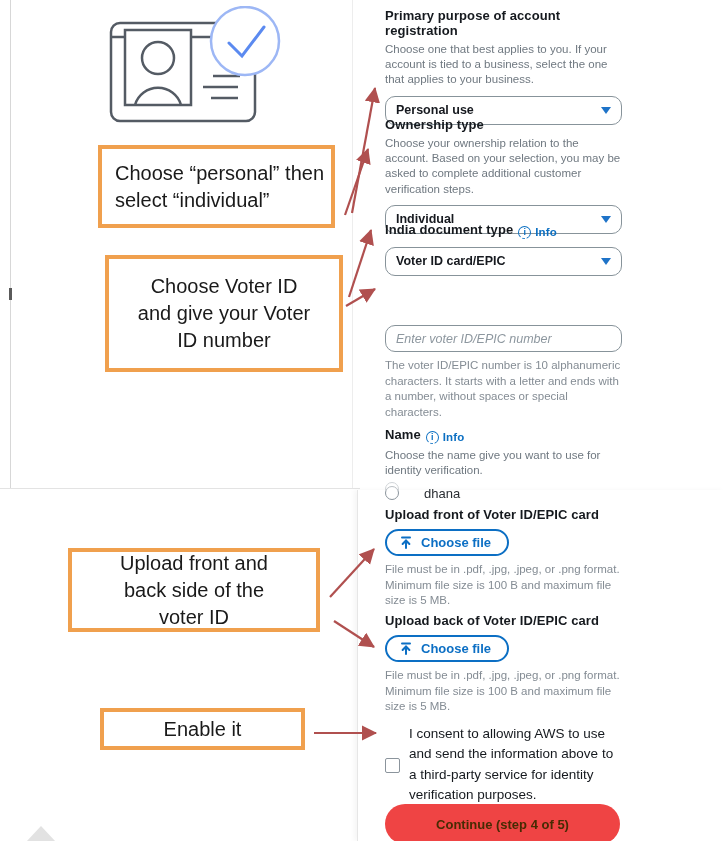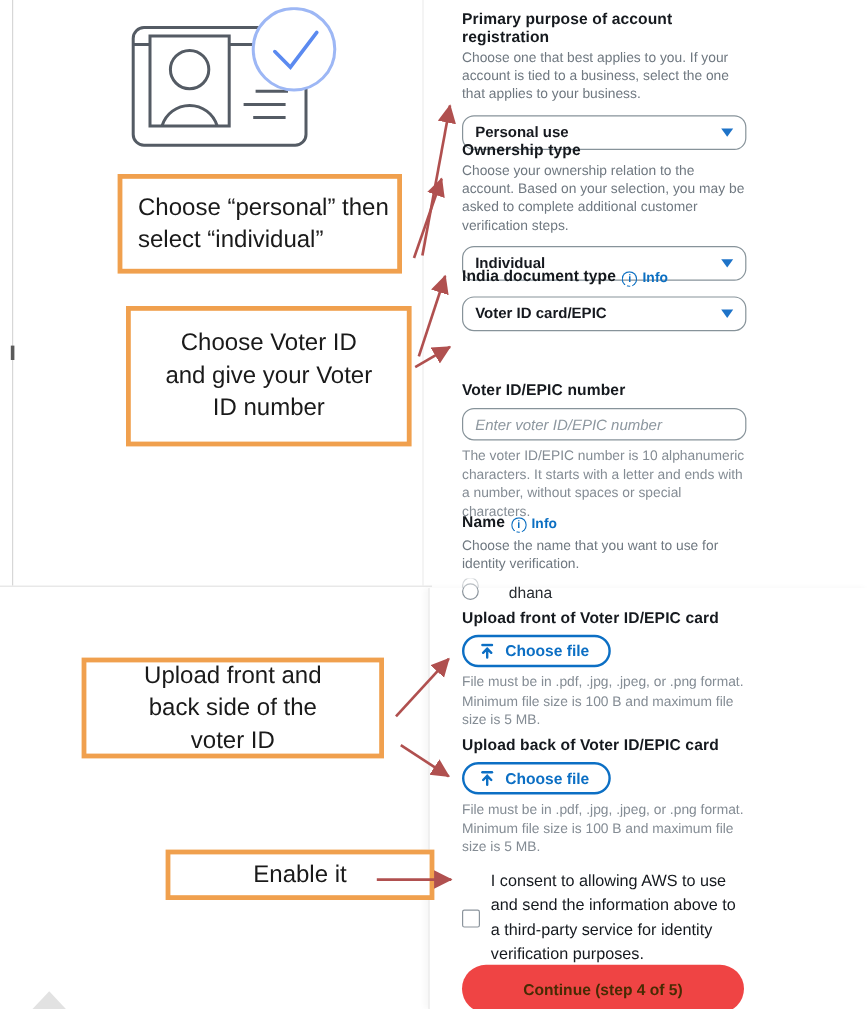--- a/index.html
+++ b/index.html
@@ -21,21 +21,21 @@
   .illus{position:absolute;left:106px;top:6px;}
 
   
   .callout{position:absolute;border:4px solid #f0a04e;background:#ffffff;display:flex;
         align-items:center;color:#1a1a1a;font-size:20px;line-height:1.35;box-sizing:border-box;}
   .callout.center{justify-content:center;text-align:center;}
   .callout.left{justify-content:flex-start;text-align:left;padding-left:13px;padding-right:6px;}
   .c1{left:98px;top:145px;width:237px;height:83px;}
   .c2{left:105px;top:255px;width:238px;height:117px;}
   .c3{left:68px;top:548px;width:252px;height:84px;}
-  .c4{left:100px;top:708px;width:224px;height:42px;margin-left:38px;}
+  .c4{left:100px;top:708px;width:205px;height:42px;}
 
   
   .arrows{position:absolute;left:0;top:0;width:723px;height:841px;pointer-events:none;}
 
   
   .sec{position:absolute;left:385px;width:237px;box-sizing:border-box;}
   .f-label{font-size:13px;font-weight:bold;color:#15191e;letter-spacing:0.1px;}
   .f-desc{font-size:11.5px;color:#6f7880;line-height:1.32;margin-top:4px;}
   .f-help{font-size:11.5px;color:#848c94;line-height:1.35;margin-top:6px;}
   .select{margin-top:8px;height:27px;border:1px solid #87939a;border-radius:10px;background:#fff;
@@ -148,33 +148,32 @@
           <span class="info-link">Info</span>
         </span>
     </div>
     <div class="select">
       <span>Voter ID card/EPIC</span>
       <span class="caret"></span>
     </div>
   </div>
 
   <div class="sec" style="top:317px;">
-    <div class="f-label">Voter ID/EPIC number</div>
     <input class="text-input" type="text" placeholder="Enter voter ID/EPIC number" style="">
     <div class="f-help">The voter ID/EPIC number is 10 alphanumeric characters. It starts with a letter and ends with a number, without spaces or special characters.</div>
   </div>
 
   <div class="sec" style="top:427px;">
     <div class="f-label">
       <span>Name</span><span class="info-wrap">
           <span class="info-icon">i</span>
           <span class="info-link">Info</span>
         </span>
     </div>
-    <div class="f-desc">Choose the name that you want to use for identity verification.</div>
+    <div class="f-desc">Choose the name give you want to use for identity verification.</div>
     <div class="radio-row">
       <span class="radio"></span>
       <span class="radio-text">dhana</span>
     </div>
   </div>
 
   <div class="ghost-row">
     <span class="radio" style="display:inline-block;"></span>
   </div>
 

